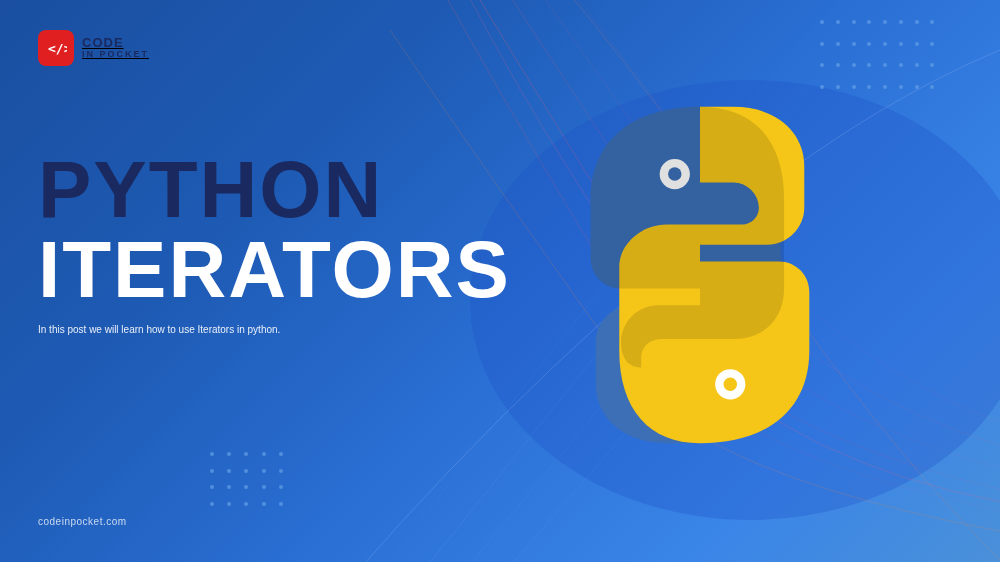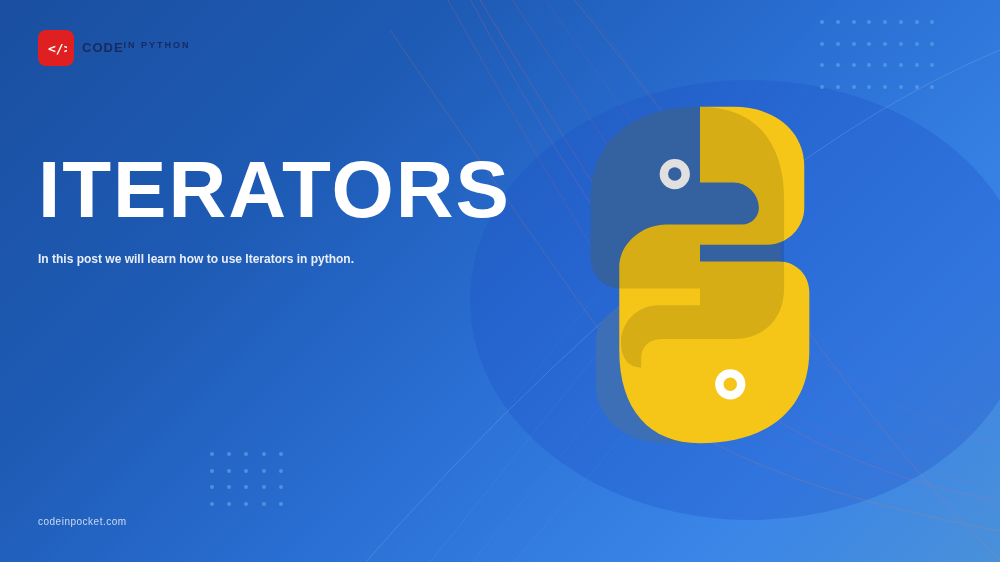--- a/index.html
+++ b/index.html
@@ -79,22 +79,23 @@
       justify-content: center;
     }
 
     .logo-icon svg {
       width: 22px;
       height: 22px;
     }
 
     .logo-text {
       display: flex;
-      flex-direction: row;
+      flex-direction: column;
       line-height: 1.1;
+      text-decoration: underline;
     }
 
     .logo-code {
       font-size: 13px;
       font-weight: 900;
       color: #1a2a60;
       letter-spacing: 1px;
     }
 
     .logo-in-pocket {
@@ -122,26 +123,26 @@
     .iterators-text {
       font-size: 80px;
       font-weight: 900;
       color: #ffffff;
       line-height: 1;
       letter-spacing: 2px;
       text-align: right;
     }
 
     .subtitle {
-      margin-top: 20px;
-      font-size: 12px;
+      margin-top: 12px;
+      font-size: 10px;
       color: rgba(255,255,255,0.9);
       line-height: 1.6;
       max-width: 380px;
-      font-weight: 700;
+      font-weight: 400;
     }
 
     
     .website-url {
       position: absolute;
       bottom: 35px;
       left: 38px;
       font-size: 10px;
       color: rgba(255,255,255,0.75);
       letter-spacing: 0.5px;
@@ -264,25 +265,26 @@
     </div>
 
   <div class="logo-area">
     <div class="logo-icon">
       <svg viewBox="0 0 22 22" fill="none">
         <text x="3" y="16" font-size="13" font-weight="bold" fill="white" font-family="monospace">&lt;/&gt;</text>
       </svg>
     </div>
     <div class="logo-text">
       <span class="logo-code">CODE</span>
-      <span class="logo-in-pocket">IN PYTHON</span>
+      <span class="logo-in-pocket">IN POCKET</span>
     </div>
   </div>
 
   <div class="title-area">
+    <div class="python-text">PYTHON</div>
     <div class="iterators-text">ITERATORS</div>
     <div class="subtitle">In this post we will learn how to use Iterators in python.</div>
   </div>
 
   <div class="website-url">codeinpocket.com</div>
 
   <div class="python-logo-container">
     <svg class="python-svg" viewBox="0 0 200 220">
 
       <path d="M 100 10

